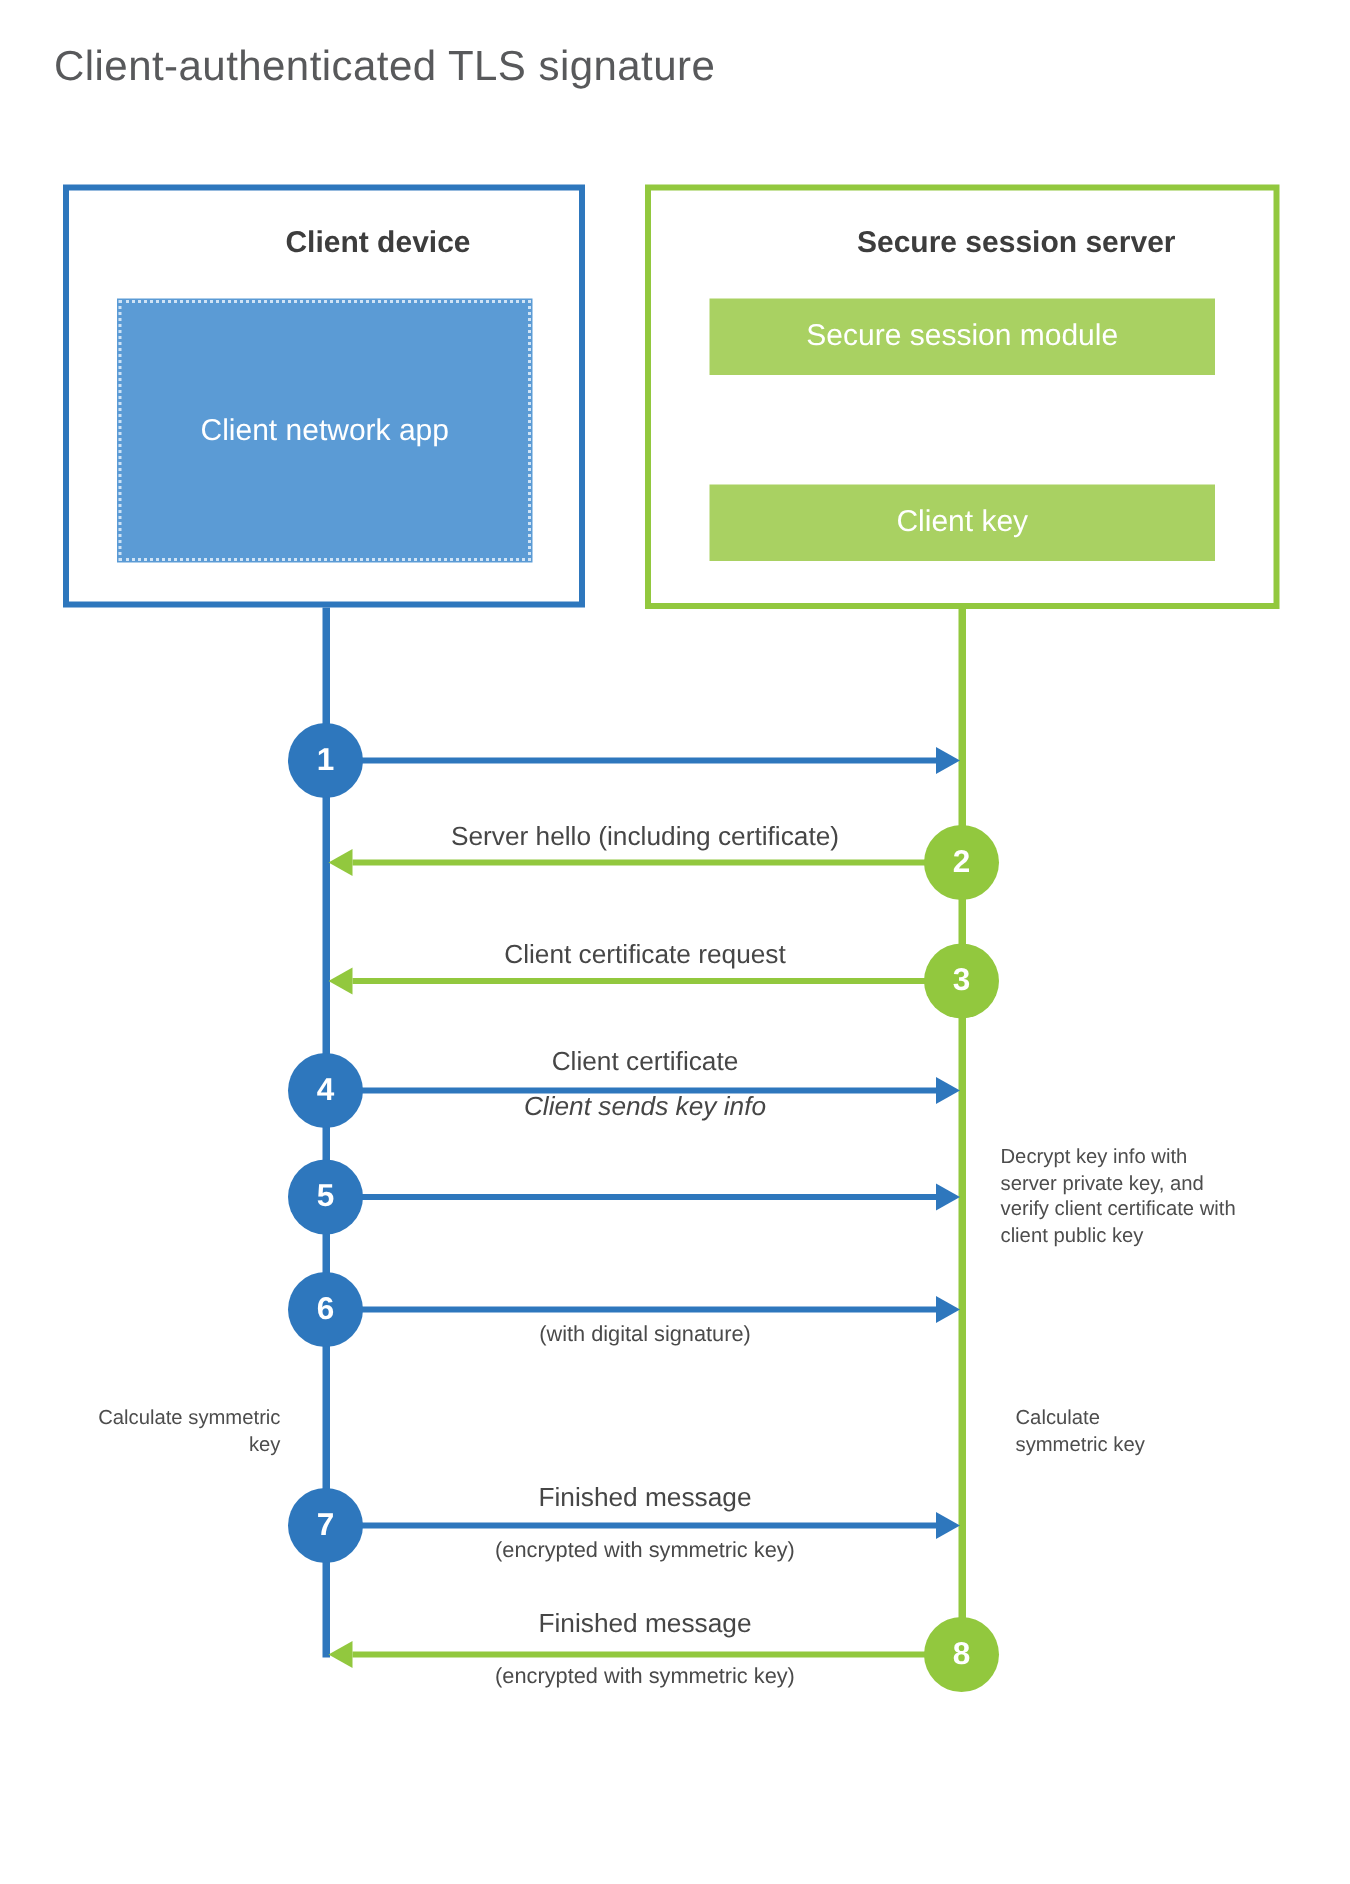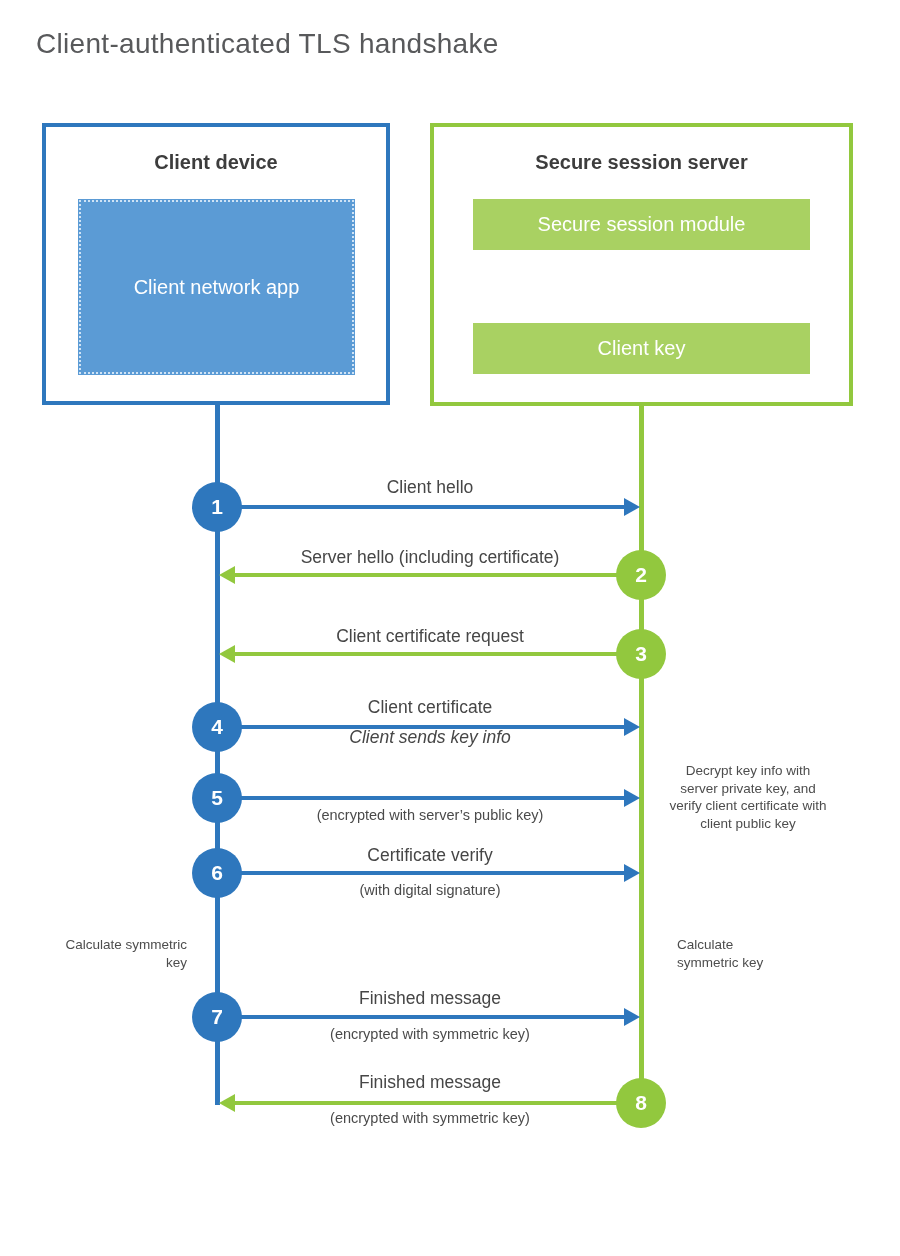--- a/index.html
+++ b/index.html
@@ -9,21 +9,21 @@
   }
   .title{
     position:absolute;left:36px;top:28px;font-size:28px;font-weight:300;
     color:#58595b;letter-spacing:.3px;
   }
   .actor-box{position:absolute;background:#fff;border-style:solid;border-width:4px;}
   .client-box{left:42px;top:123px;width:340px;height:274px;border-color:#2e77bd;}
   .server-box{left:430px;top:123px;width:415px;height:275px;border-color:#92c83e;}
   .actor-title{
     position:absolute;top:24px;left:0;width:100%;text-align:center;
-    font-weight:700;font-size:20px;color:#3d3d3d;
+    font-weight:700;font-size:20px;color:#3d3d3d;padding-left:36px;
   }
   .client-app{
     position:absolute;left:78px;top:199px;width:277px;height:176px;background:#5b9bd5;
     outline:2px dotted #cfe3f5;outline-offset:-3px;color:#ffffff;font-size:20px;
     display:flex;align-items:center;justify-content:center;text-align:center;line-height:1.4;
   }
   .client-app span{display:block;max-width:190px;}
   .server-bar{
     position:absolute;left:473px;width:337px;height:51px;background:#a9d162;
     color:#ffffff;font-size:20px;display:flex;align-items:center;justify-content:center;
@@ -46,50 +46,49 @@
   .arrow-head.right{left:624px;border-left:16px solid #2e77bd;}
   .arrow-head.left{left:219px;border-right:16px solid #92c83e;}
   .msg-label{
     position:absolute;left:240px;width:380px;text-align:center;
     font-size:17.5px;color:#464646;
   }
   .msg-sub{
     position:absolute;left:240px;width:380px;text-align:center;
     font-size:14.5px;color:#4a4a4a;
   }
-  .note{position:absolute;font-size:13.5px;color:#4d4d4d;line-height:1.3;text-align:center;}
+  .note{position:absolute;font-size:13.5px;color:#4d4d4d;line-height:1.3;}
   .note.decrypt{left:667px;top:762px;width:162px;}
   .note.calc-left{left:47px;top:936px;width:140px;text-align:right;}
   .note.calc-right{left:677px;top:936px;width:120px;text-align:left;}
 </style>
 </head>
 <body>
 
 <div class="canvas">
 
-  <div class="title">Client-authenticated TLS handshake</div>
+  <div class="title">Client-authenticated TLS signature</div>
 
   <div class="actor-box client-box">
     <div class="actor-title">Client device</div>
   </div>
   <div class="actor-box server-box">
     <div class="actor-title">Secure session server</div>
   </div>
 
   <div class="client-app">
     <span>Client network app</span>
   </div>
 
   <div class="server-bar" style="top:199px;">Secure session module</div>
   <div class="server-bar" style="top:323px;">Client key</div>
 
   <div class="lifeline blue"></div>
   <div class="lifeline green"></div>
 
-  <div class="msg-label" style="top:477px;">Client hello</div>
   <div class="arrow-line blue" style="top:505px;"></div>
   <div class="arrow-head right" style="top:498px;"></div>
   <div class="step-circle blue" style="top:482px;">1</div>
 
   <div class="msg-label" style="top:547px;">Server hello (including certificate)</div>
   <div class="arrow-line green" style="top:573px;"></div>
   <div class="arrow-head left" style="top:566px;"></div>
   <div class="step-circle green" style="top:550px;">2</div>
 
   <div class="msg-label" style="top:626px;">Client certificate request</div>
@@ -99,23 +98,21 @@
 
   <div class="msg-label" style="top:697px;">Client certificate</div>
   <div class="arrow-line blue" style="top:725px;"></div>
   <div class="arrow-head right" style="top:718px;"></div>
   <div class="step-circle blue" style="top:702px;">4</div>
 
   <div class="msg-label" style="top:727px;font-style:italic;">Client sends key info</div>
   <div class="arrow-line blue" style="top:796px;"></div>
   <div class="arrow-head right" style="top:789px;"></div>
   <div class="step-circle blue" style="top:773px;">5</div>
-  <div class="msg-sub" style="top:807px;">(encrypted with server’s public key)</div>
 
-  <div class="msg-label" style="top:845px;">Certificate verify</div>
   <div class="arrow-line blue" style="top:871px;"></div>
   <div class="arrow-head right" style="top:864px;"></div>
   <div class="step-circle blue" style="top:848px;">6</div>
   <div class="msg-sub" style="top:882px;">(with digital signature)</div>
 
   <div class="note decrypt">Decrypt key info with server private key, and verify client certificate with client public key</div>
   <div class="note calc-left">Calculate symmetric key</div>
   <div class="note calc-right">Calculate symmetric key</div>
 
   <div class="msg-label" style="top:988px;">Finished message</div>

